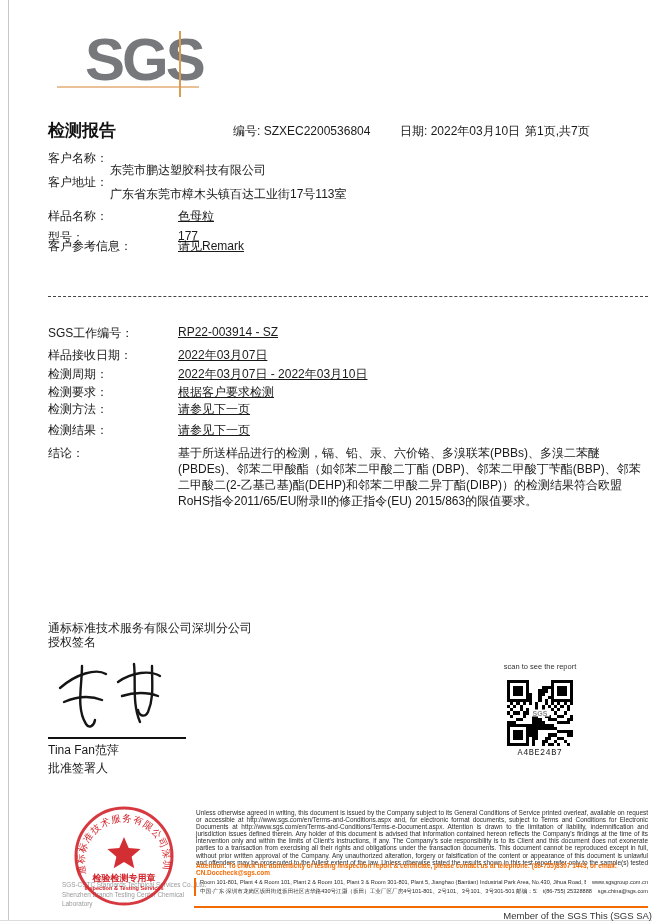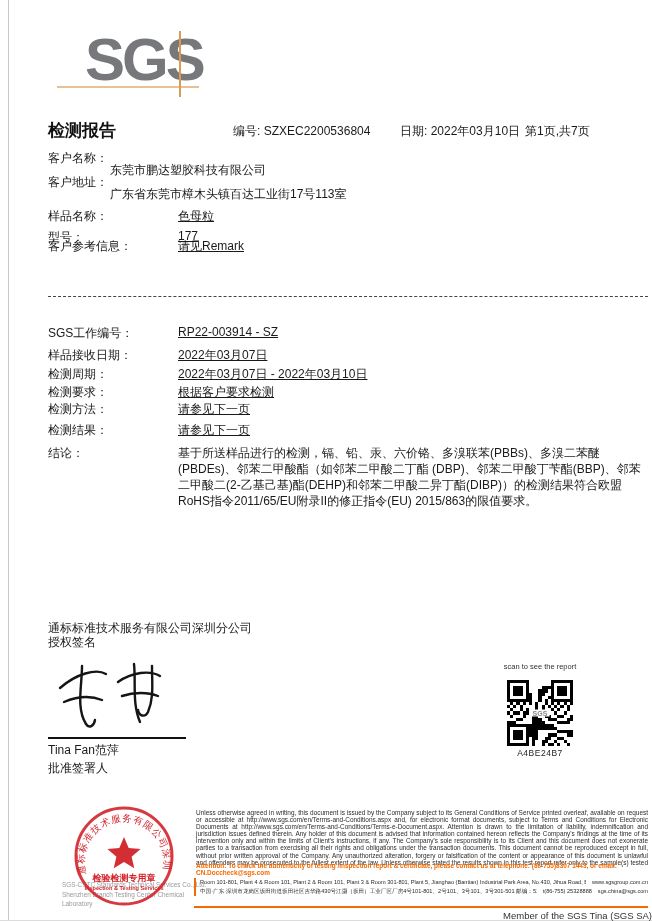--- a/index.html
+++ b/index.html
@@ -36,21 +36,21 @@
   .sig-line{position:absolute;left:48px;top:737px;width:138px;height:2px;background:#111;}
 
   
   .qr-wrap{position:absolute;left:492px;top:662px;width:96px;text-align:center;}
   .qr-caption{font-size:7.5px;color:#333;margin-bottom:9px;}
   .qr-grid{position:relative;display:grid;grid-template-columns:repeat(21,1fr);
     width:66px;height:66px;margin:0 auto;background:#fff;}
   .qb{background:#000;}
   .qr-center{position:absolute;left:50%;top:50%;transform:translate(-50%,-50%);
     background:#fff;padding:0 2px;font-size:7px;font-weight:bold;color:#8a8a8a;letter-spacing:0;}
-  .qr-code-text{font-size:8.5px;color:#222;margin-top:2px;letter-spacing:.5px;}
+  .qr-code-text{font-size:8.5px;color:#222;margin-top:2px;letter-spacing:.5px;font-family:Liberation Mono, monospace;}
 
   
   .disclaimer{position:absolute;left:196px;top:809px;width:452px;font-size:6.45px;
     line-height:1.1;text-align:justify;color:#2b2b2b;}
   .attention{position:absolute;left:196px;top:862px;width:452px;font-size:6.45px;
     line-height:1.15;font-weight:bold;color:#f26a02;}
   .addr-block{position:absolute;left:194px;top:878px;width:454px;border-left:2px solid #f26a02;
     padding-left:4px;font-size:5.6px;color:#2b2b2b;box-sizing:border-box;}
   .addr-line{display:flex;gap:6px;line-height:1.6;white-space:nowrap;overflow:hidden;}
   .addr-main{flex:1;overflow:hidden;text-overflow:clip;}
@@ -607,21 +607,21 @@
       <span class="addr-main">Room 101-801, Plant 4 &amp; Room 101, Plant 2 &amp; Room 101, Plant 3 &amp; Room 301-801, Plant 5, Jianghao (Bantian) Industrial Park Area, No.430, Jihua Road, Bantian Community, Bantian Street, Longgang District, Shenzhen, Guangdong, China 518129</span>
       <span>www.sgsgroup.com.cn</span>
     </div>
     <div class="addr-line">
       <span class="addr-main">中国·广东·深圳市龙岗区坂田街道坂田社区吉华路430号江灏（坂田）工业厂区厂房4号101-801、2号101、3号101、3号301-501 邮编：518129</span>
       <span>t(86-755) 25328888</span>
       <span>sgs.china@sgs.com</span>
     </div>
   </div>
   <div class="orange-rule"></div>
-  <div class="member">Member of the SGS Tina (SGS SA)</div>
+  <div class="member">Member of the SGS This (SGS SA)</div>
 
   <div class="company-en">
     <div>SGS-CSTC Standards Technical Services Co., Ltd.</div>
     <div>Shenzhen Branch Testing Center Chemical Laboratory</div>
   </div>
 
   <svg class="stamp-svg" width="104" height="104" viewBox="0 0 104 104">
     <defs>
       <path id="arcTop" d="M 14 70 A 40 40 0 1 1 90 70"></path>
     </defs>

